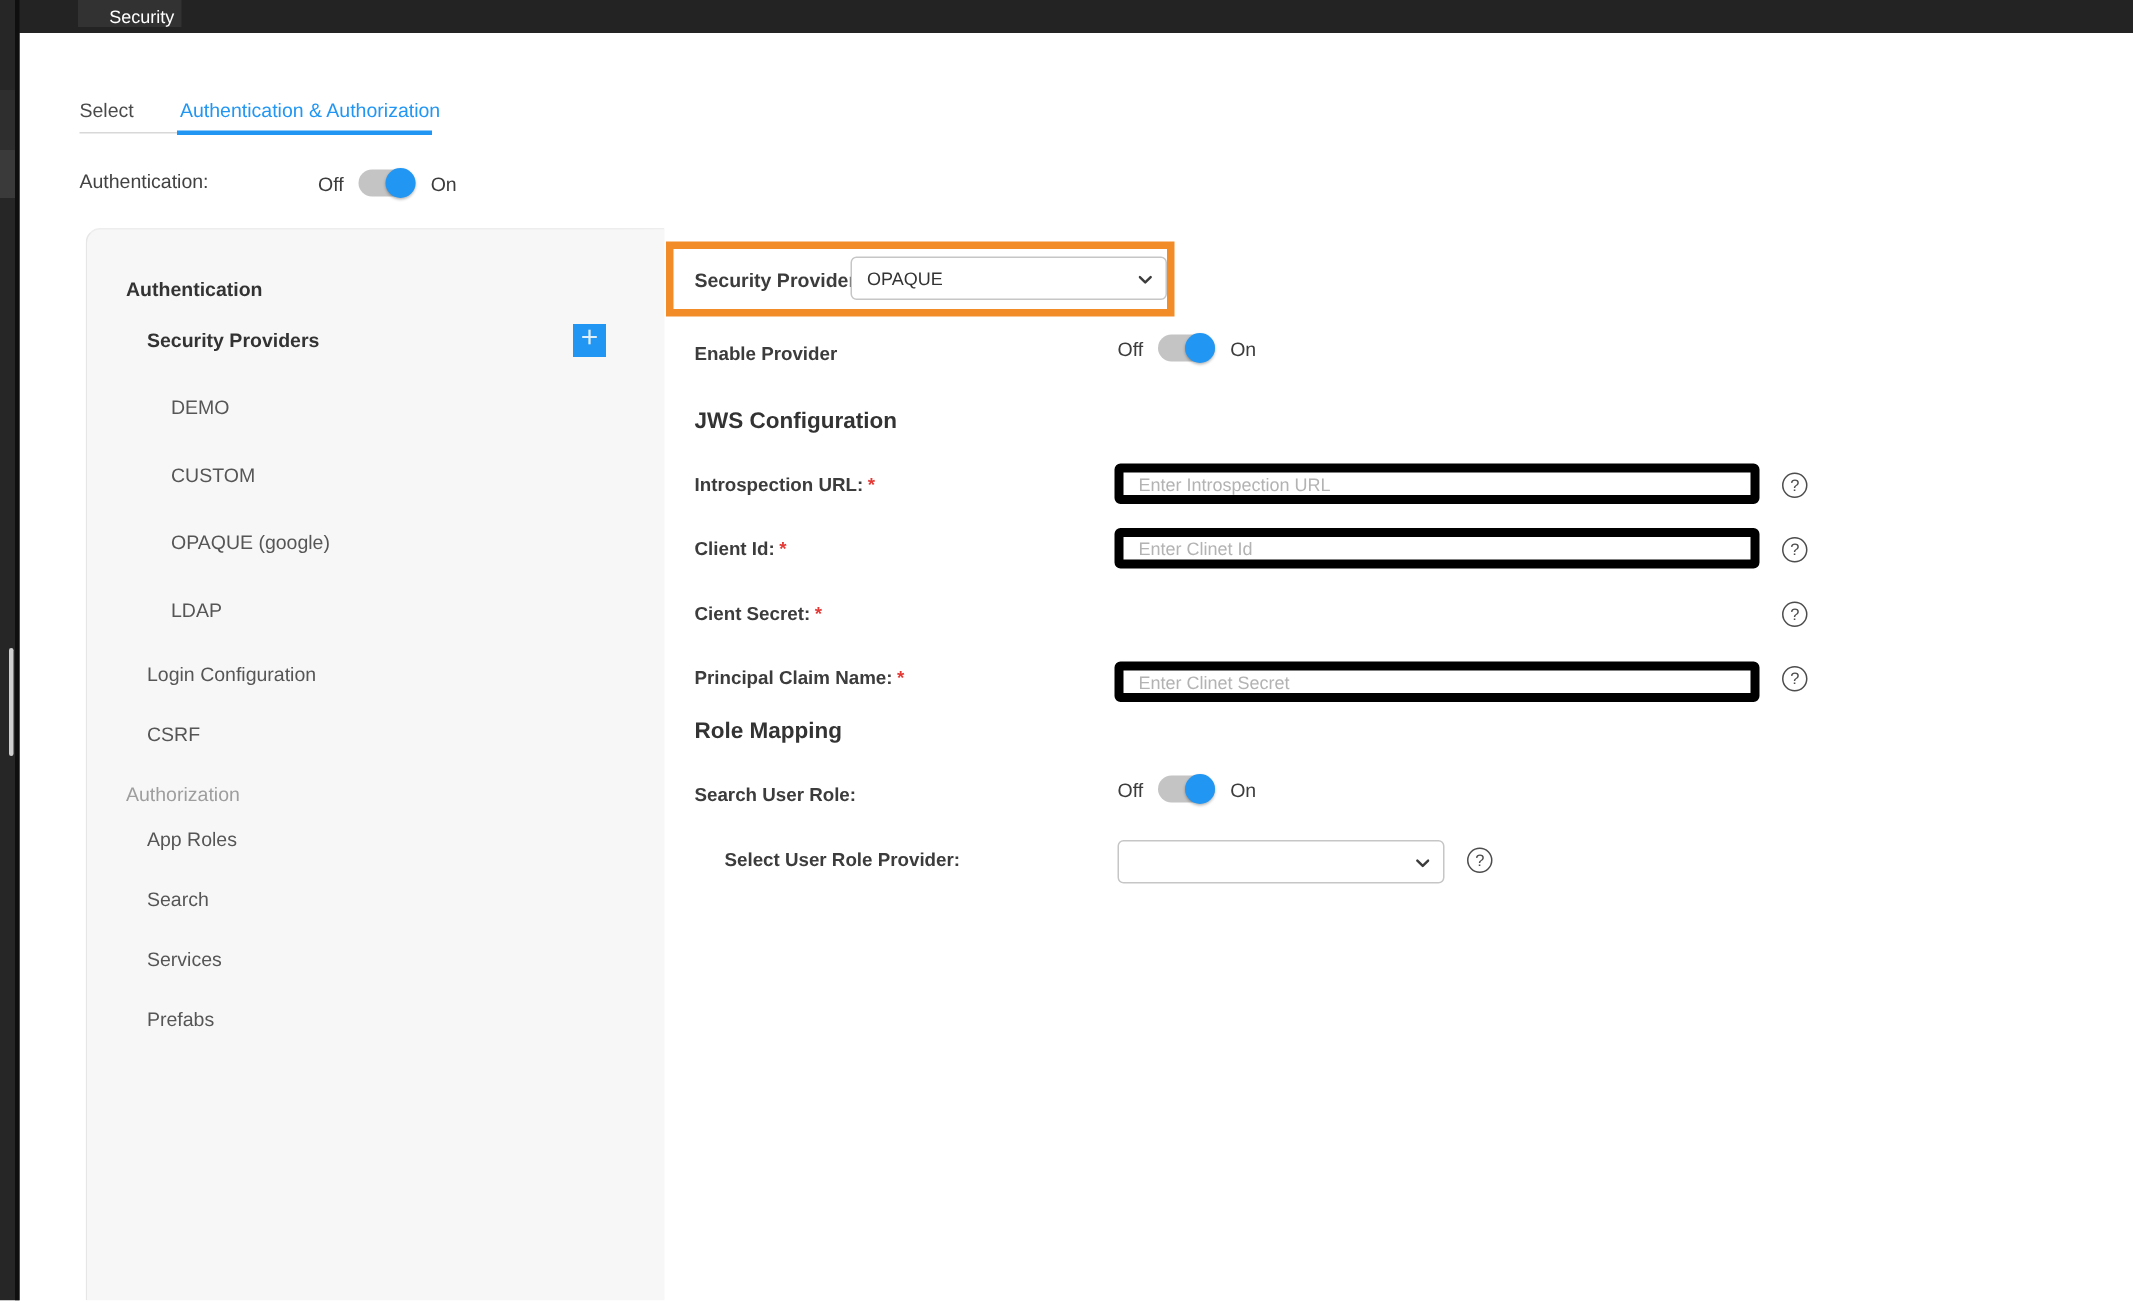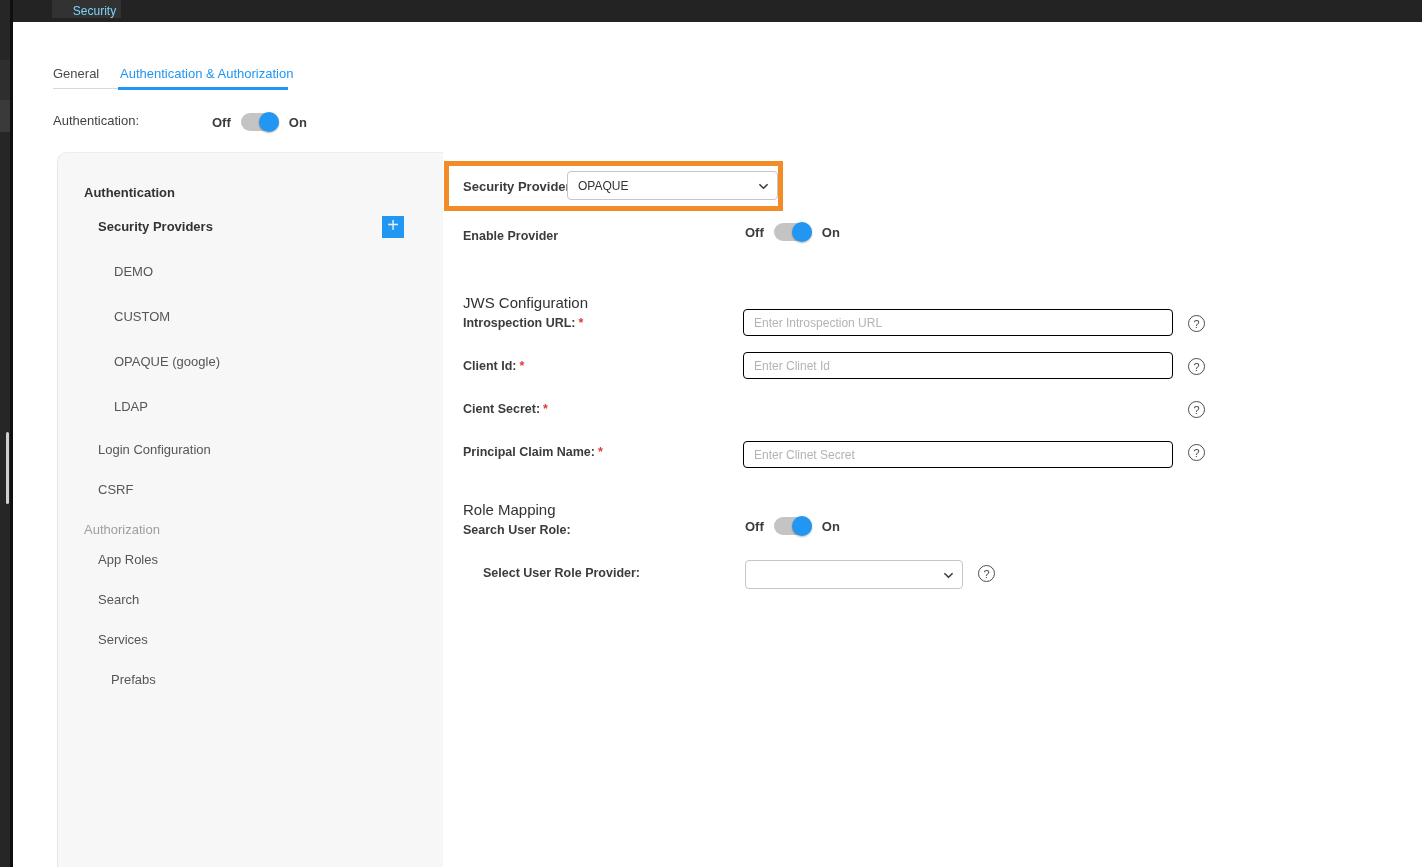--- a/index.html
+++ b/index.html
@@ -3,40 +3,40 @@
 <meta charset="utf-8">
 <style>
   * { margin:0; padding:0; box-sizing:border-box; }
   html,body { width:1422px; height:867px; }
   body { font-family:"Liberation Sans","DejaVu Sans",sans-serif; background:#fff; overflow:hidden; }
   .app { position:relative; width:1422px; height:867px; background:#fff; }
 
   
   .topbar { position:absolute; left:0; top:0; width:1422px; height:22px; background:#232323; z-index:2; }
   .topbar-tab { position:absolute; left:52px; top:0; width:69px; height:18px; background:#323232;
-    color:#7dd3fc; font-size:12px; display:flex; align-items:flex-end; justify-content:center; cursor:pointer;padding-left:16px; }
+    color:#ffffff; font-size:12px; display:flex; align-items:flex-end; justify-content:center; cursor:pointer;padding-left:16px; }
 
   
   .left-strip { position:absolute; left:0; top:0; width:13px; height:867px; background:#262626; z-index:3; }
   .left-strip .seg1 { position:absolute; left:0; top:60px; width:10px; height:40px; background:#2e2e2e; }
   .left-strip .seg2 { position:absolute; left:0; top:100px; width:10px; height:32px; background:#3a3a3a; }
   .left-strip .edge { position:absolute; right:0; top:0; width:3px; height:867px; background:#0f0f0f; }
   .left-strip .thumb { position:absolute; left:6px; top:432px; width:3px; height:72px; background:#cfcfcf; border-radius:2px; }
 
   
   .tab-label { position:absolute; font-size:13px; cursor:pointer; }
   .tab-general { left:53px; top:66px; color:#4a4a4a; }
   .tab-auth { left:120px; top:66px; color:#2196f3; }
   .tab-underline-gray { position:absolute; left:53px; top:88px; width:65px; height:1px; background:#d8d8d8; }
   .tab-underline-blue { position:absolute; left:118px; top:87px; width:170px; height:3px; background:#2196f3; }
 
   
   .auth-row-label { position:absolute; left:53px; top:113px; font-size:13px; color:#424242; }
 
-  .toggle { display:inline-flex; align-items:center; gap:10px;font-weight:bold; }
+  .toggle { display:inline-flex; align-items:center; gap:10px; }
   .toggle .t-lbl { font-size:13px; color:#3c3c3c; }
   .toggle .switch { position:relative; width:38px; height:18px; background:#c4c4c4; border-radius:9px; cursor:pointer; }
   .toggle .switch .knob { position:absolute; right:0; top:-1px; width:20px; height:20px; background:#2196f3;
     border-radius:50%; box-shadow:0 1px 2px rgba(0,0,0,.3); }
   .toggle-auth { position:absolute; left:212px; top:113px; }
 
   
   .side-panel { position:absolute; left:57px; top:152px; width:386px; height:715px; background:#f7f7f7;
     border-left:1px solid #e6e6e6; border-top:1px solid #ededed; border-top-left-radius:10px; }
   .side-item { position:absolute; font-size:13px; cursor:pointer; white-space:nowrap; }
@@ -52,23 +52,23 @@
 
   .selectbox { position:absolute; height:29px; border:1px solid #c6c6c6; border-radius:4px; background:#fff;
     display:flex; align-items:center; padding:0 10px; font-size:12px; color:#333; cursor:pointer; }
   .selectbox .chev { position:absolute; right:9px; top:50%; margin-top:-4px; width:9px; height:9px; }
   .selectbox .chev svg { display:block; }
   .sel-provider { left:118px; top:5px; width:211px; }
   .sel-role { left:745px; top:560px; width:218px; }
 
   .fld-label { position:absolute; left:463px; font-size:12.5px; font-weight:bold; color:#3c3c3c; white-space:nowrap; }
   .req { color:#e53935; margin-left:3px; }
-  .sec-heading { position:absolute; left:463px; font-size:15px; font-weight:normal; color:#333;margin-top:22px; }
+  .sec-heading { position:absolute; left:463px; font-size:15px; font-weight:bold; color:#333; }
 
-  .txt-input { position:absolute; left:743px; width:430px; height:27px; border:1px solid #000000; border-radius:4px;
+  .txt-input { position:absolute; left:743px; width:430px; height:27px; border:6px solid #000000; border-radius:4px;
     padding:0 10px; font-size:12px; color:#333; font-family:"Liberation Sans","DejaVu Sans",sans-serif; outline:none; }
   .txt-input::placeholder { color:#b3b3b3; opacity:1; }
   .txt-input.focused { border:2px solid #2196f3; }
 
   .help { position:absolute; width:17px; height:17px; border:1.5px solid #4d4d4d; border-radius:50%;
     color:#4d4d4d; font-size:11px; display:flex; align-items:center; justify-content:center; cursor:pointer; }
 
   .toggle-enable { position:absolute; left:745px; top:223px; }
   .toggle-search { position:absolute; left:745px; top:517px; }
 </style>
@@ -81,21 +81,21 @@
     <div class="topbar-tab">Security</div>
   </div>
 
   <div class="left-strip">
     <div class="seg1"></div>
     <div class="seg2"></div>
     <div class="edge"></div>
     <div class="thumb"></div>
   </div>
 
-  <div class="tab-label tab-general">General</div>
+  <div class="tab-label tab-general">Select</div>
   <div class="tab-label tab-auth">Authentication &amp; Authorization</div>
   <div class="tab-underline-gray"></div>
   <div class="tab-underline-blue"></div>
 
   <div class="auth-row-label">Authentication:</div>
   <div class="toggle toggle-auth">
     <span class="t-lbl">Off</span>
     <span class="switch">
         <span class="knob"></span>
       </span>
@@ -109,21 +109,21 @@
     <div class="side-item si-sub" style="left:56px; top:111px;">DEMO</div>
     <div class="side-item si-sub" style="left:56px; top:156px;">CUSTOM</div>
     <div class="side-item si-sub" style="left:56px; top:201px;">OPAQUE (google)</div>
     <div class="side-item si-sub" style="left:56px; top:246px;">LDAP</div>
     <div class="side-item si-sub" style="left:40px; top:289px;">Login Configuration</div>
     <div class="side-item si-sub" style="left:40px; top:329px;">CSRF</div>
     <div class="side-item si-section" style="left:26px; top:369px;">Authorization</div>
     <div class="side-item si-sub" style="left:40px; top:399px;">App Roles</div>
     <div class="side-item si-sub" style="left:40px; top:439px;">Search</div>
     <div class="side-item si-sub" style="left:40px; top:479px;">Services</div>
-    <div class="side-item si-sub" style="left:53px; top:519px;">Prefabs</div>
+    <div class="side-item si-sub" style="left:40px; top:519px;">Prefabs</div>
   </div>
 
   <div class="hl-box">
     <div class="lbl">Security Provider</div>
     <div class="selectbox sel-provider">
       <span>OPAQUE</span>
       <span class="chev">
         <svg width="9" height="9" viewBox="0 0 10 10">
             <path d="M1 3 L5 7 L9 3" fill="none" stroke="#3c3c3c" stroke-width="1.8" stroke-linecap="round" stroke-linejoin="round"></path>
           </svg>

